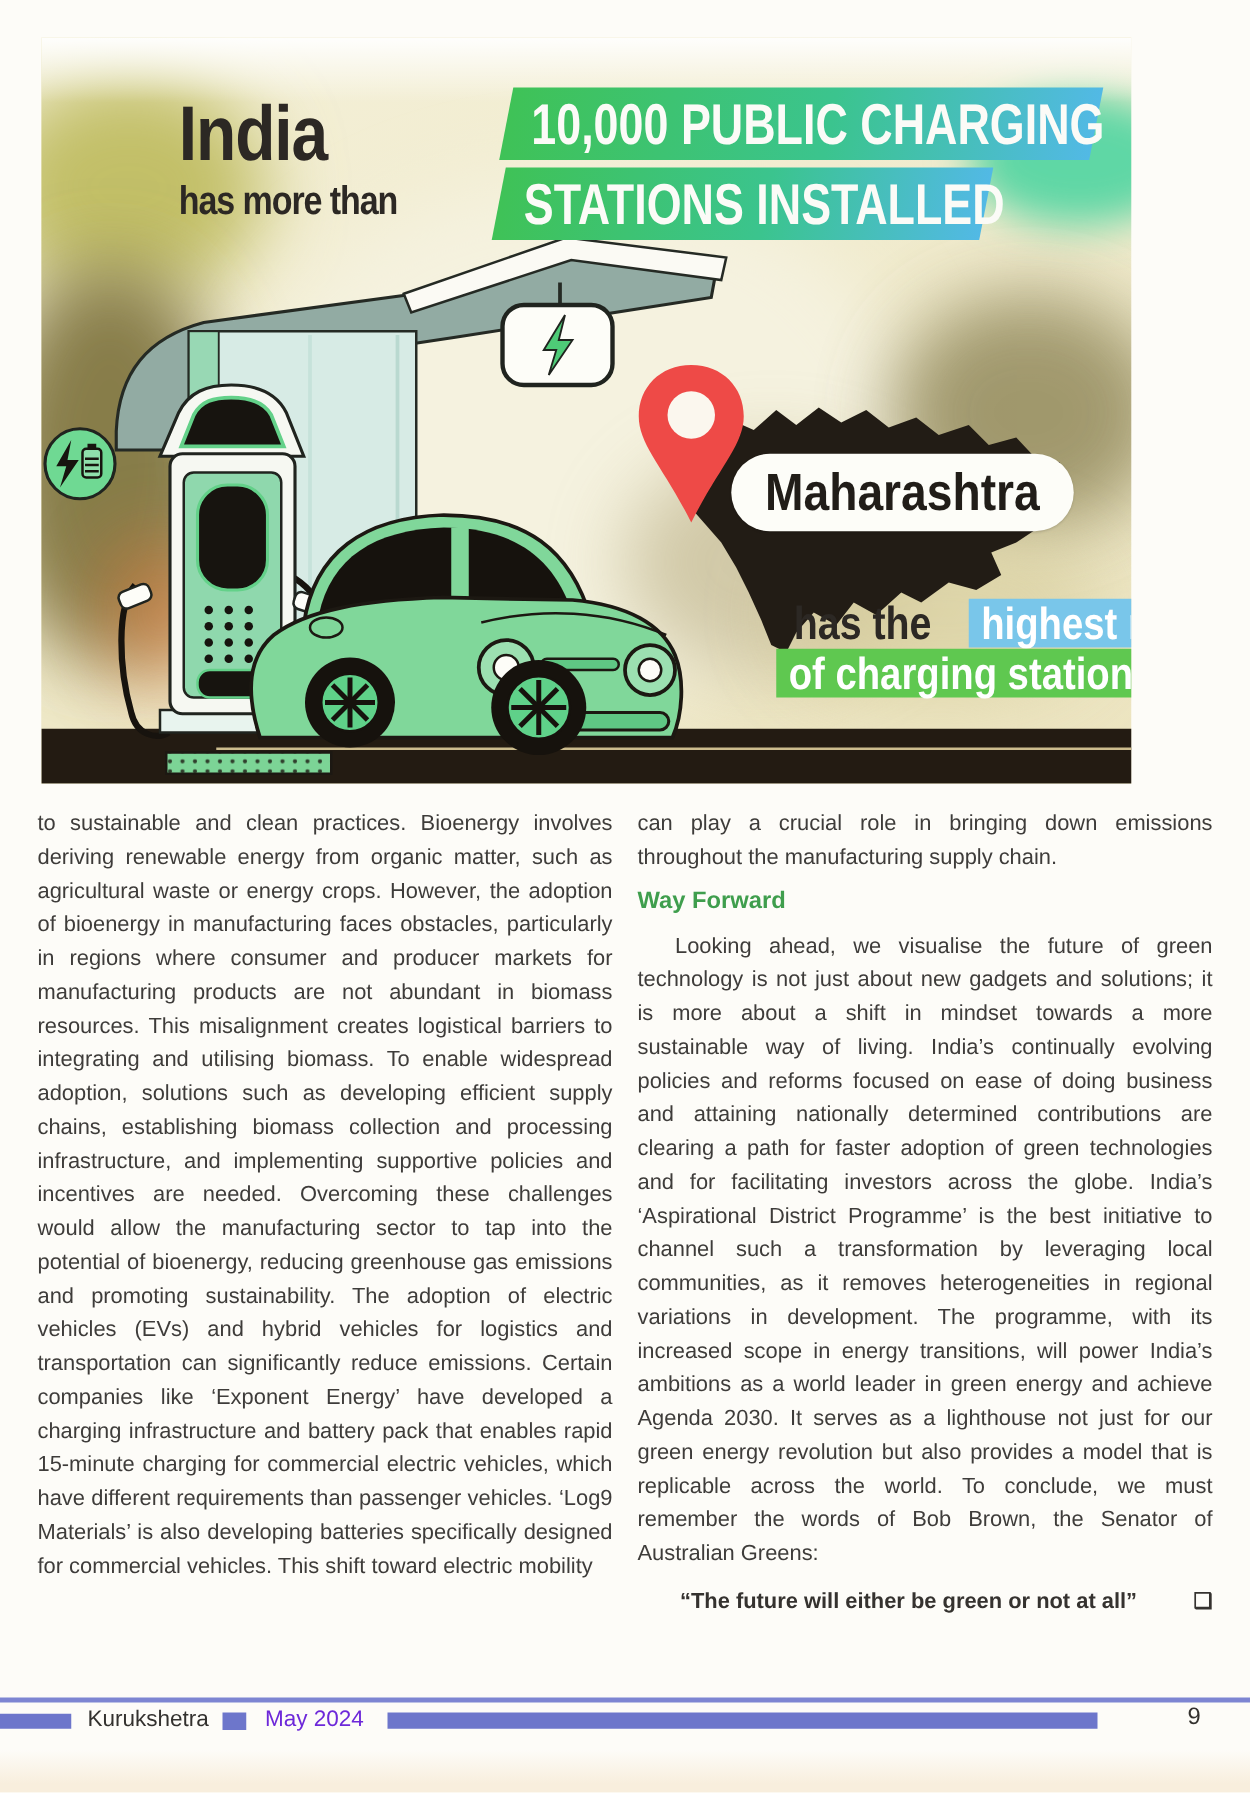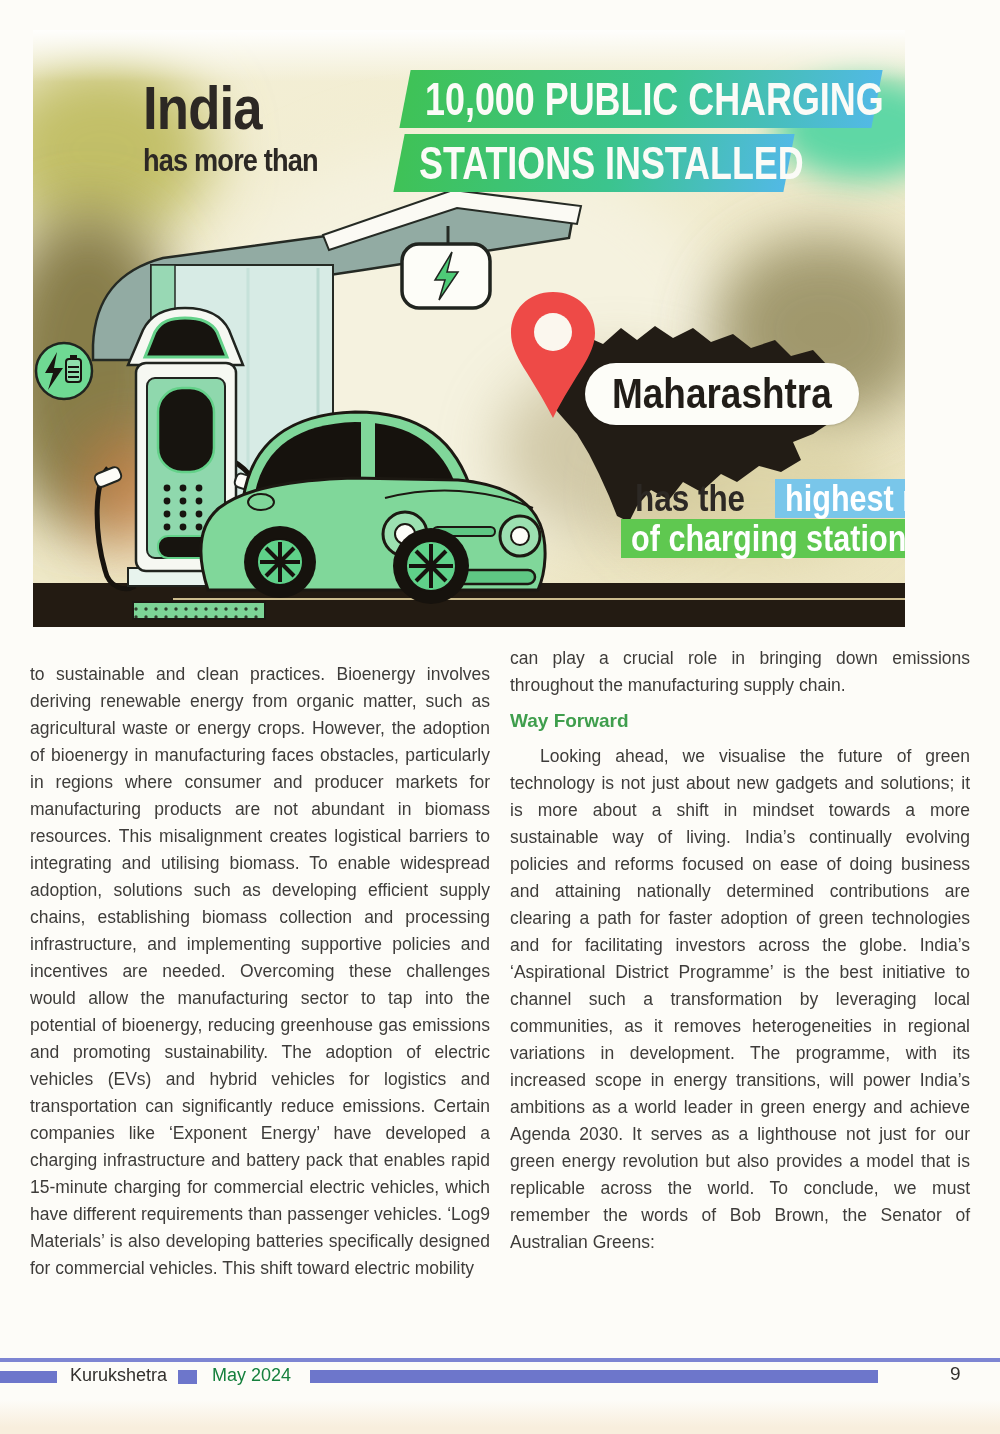--- a/index.html
+++ b/index.html
@@ -65,36 +65,36 @@
   .hl span{ font-size:36px; font-weight:bold; color:#ffffff;
     display:inline-block; transform:scaleX(.85); transform-origin:0 50%; white-space:nowrap; }
   .hl-blue{ background:#79c6ea; }
   .hl-green{ background:#5fc850; position:absolute; left:588px; top:489px; }
 
   
   .col{
     position:absolute; top:645px; width:460px;
     font-size:17.5px; line-height:27px; text-align:justify; color:#3e3c3a;
   }
-  .col-left{ left:30px;margin-top:16px; }
+  .col-left{ left:30px; }
   .col-right{ left:510px; }
   .wf-heading{
     margin-top:8px; font-size:19px; font-weight:bold; color:#3f9e4d; text-align:left;
   }
   .para2{ margin-top:9px; text-indent:30px; }
   .quote-row{ margin-top:11px; display:flex; justify-content:space-between; align-items:baseline; }
   .quote-text{ font-weight:bold; color:#35322f; margin-left:34px; }
   .end-marker{ font-weight:bold; color:#35322f; font-size:17px; }
 
   
   .footer-rule{ position:absolute; left:0; top:1358px; width:1000px; height:4px; background:#7d85d2; }
   .footer-bar-left{ position:absolute; left:0; top:1371px; width:57px; height:12px; background:#6d76cb; }
   .footer-mag{ position:absolute; left:70px; top:1365px; font-size:18px; color:#33312e; }
   .footer-square{ position:absolute; left:178px; top:1370px; width:19px; height:14px; background:#6d76cb; }
-  .footer-date{ position:absolute; left:212px; top:1365px; font-size:18px; color:#15803d; }
+  .footer-date{ position:absolute; left:212px; top:1365px; font-size:18px; color:#6d28d9; }
   .footer-bar-long{ position:absolute; left:310px; top:1370px; width:568px; height:13px; background:#6d76cb; }
   .footer-page{ position:absolute; left:950px; top:1363px; font-size:19px; color:#33312e; }
 
   .page-bottom-edge{ position:absolute; left:0; top:1400px; width:1000px; height:34px;
     background:linear-gradient(180deg,rgba(250,240,224,0) 0%, #f8eedd 80%); }
 </style>
 </head>
 <body>
 
 <div class="infographic">
@@ -270,20 +270,24 @@
 </div>
 
 <div class="col col-left">
   <p>to sustainable and clean practices. Bioenergy involves deriving renewable energy from organic matter, such as agricultural waste or energy crops. However, the adoption of bioenergy in manufacturing faces obstacles, particularly in regions where consumer and producer markets for manufacturing products are not abundant in biomass resources. This misalignment creates logistical barriers to integrating and utilising biomass. To enable widespread adoption, solutions such as developing efficient supply chains, establishing biomass collection and processing infrastructure, and implementing supportive policies and incentives are needed. Overcoming these challenges would allow the manufacturing sector to tap into the potential of bioenergy, reducing greenhouse gas emissions and promoting sustainability. The adoption of electric vehicles (EVs) and hybrid vehicles for logistics and transportation can significantly reduce emissions. Certain companies like ‘Exponent Energy’ have developed a charging infrastructure and battery pack that enables rapid 15-minute charging for commercial electric vehicles, which have different requirements than passenger vehicles. ‘Log9 Materials’ is also developing batteries specifically designed for commercial vehicles. This shift toward electric mobility</p>
 </div>
 
 <div class="col col-right">
   <p>can play a crucial role in bringing down emissions throughout the manufacturing supply chain.</p>
   <h3 class="wf-heading">Way Forward</h3>
   <p class="para2">Looking ahead, we visualise the future of green technology is not just about new gadgets and solutions; it is more about a shift in mindset towards a more sustainable way of living. India’s continually evolving policies and reforms focused on ease of doing business and attaining nationally determined contributions are clearing a path for faster adoption of green technologies and for facilitating investors across the globe. India’s ‘Aspirational District Programme’ is the best initiative to channel such a transformation by leveraging local communities, as it removes heterogeneities in regional variations in development. The programme, with its increased scope in energy transitions, will power India’s ambitions as a world leader in green energy and achieve Agenda 2030. It serves as a lighthouse not just for our green energy revolution but also provides a model that is replicable across the world. To conclude, we must remember the words of Bob Brown, the Senator of Australian Greens:</p>
+  <div class="quote-row">
+    <span class="quote-text">“The future will either be green or not at all”</span>
+    <span class="end-marker">❑</span>
+  </div>
 </div>
 
 <div class="footer-rule"></div>
 <div class="footer-bar-left"></div>
 <div class="footer-mag">Kurukshetra</div>
 <div class="footer-square"></div>
 <div class="footer-date">May  2024</div>
 <div class="footer-bar-long"></div>
 <div class="footer-page">9</div>
 

